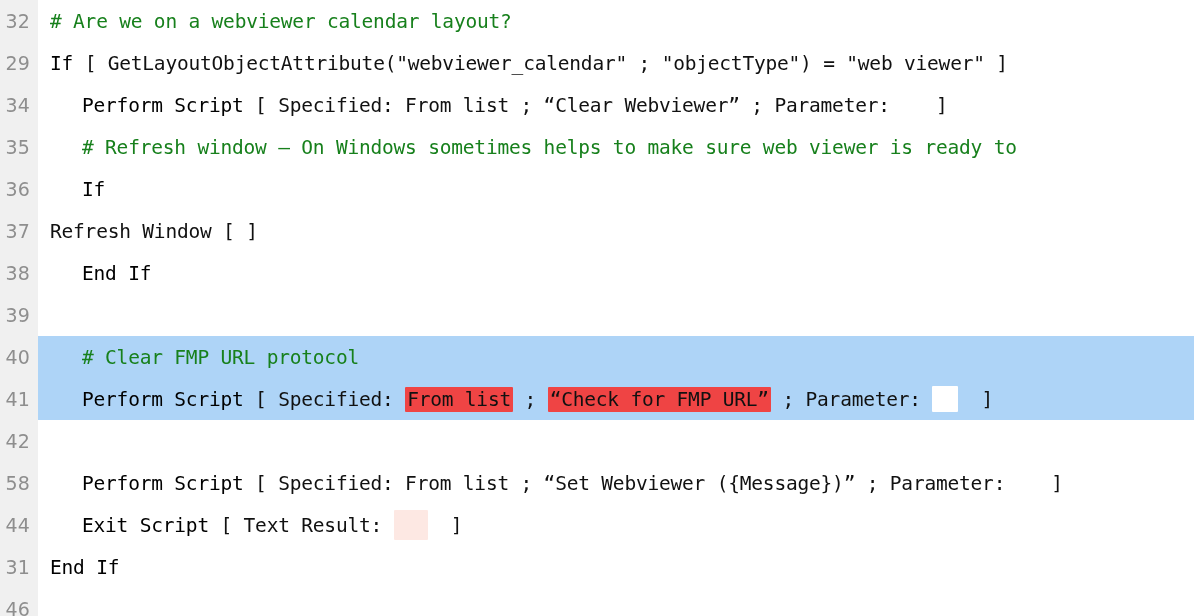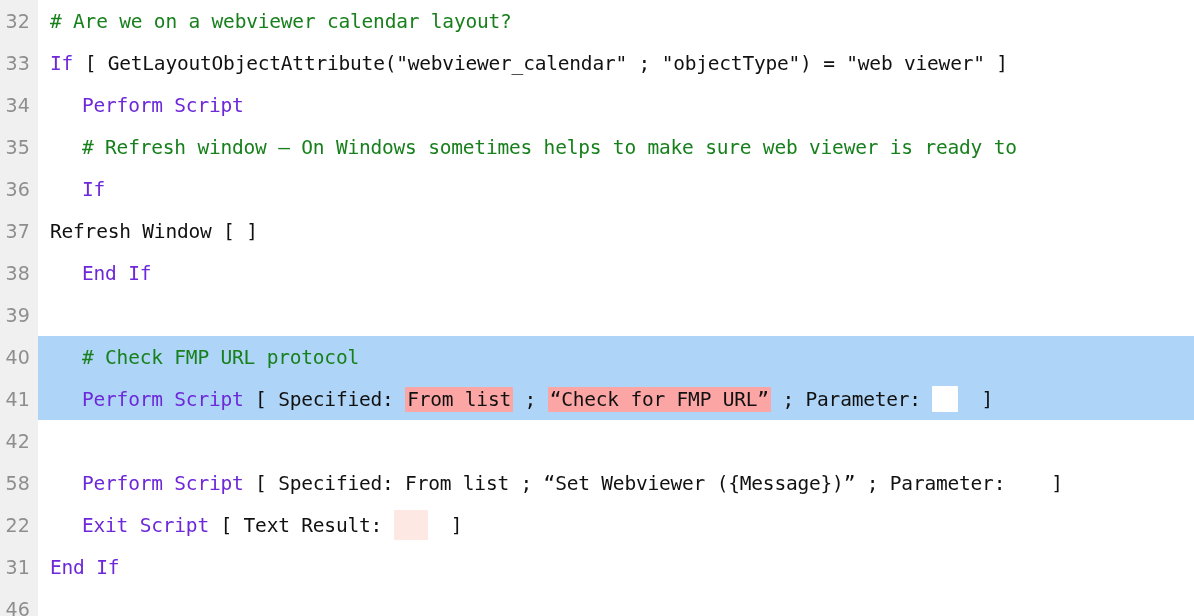--- a/index.html
+++ b/index.html
@@ -77,26 +77,26 @@
     background: #aed4f7;
   }
 
   
   .ind-0 { padding-left: 12px; }
   .ind-1 { padding-left: 44px; }
   .ind-2 { }
 
   
   .tok-comment  { color: #17801c; }
-  .tok-keyword  { color: #6d28d9; }
+  .tok-keyword  { color: #000000; }
   .tok-plain    { color: #111111; }
 
   
   .chip {
-    background: #fca5a5;
+    background: #ef4444;
     padding: 1px 2px;
     border-radius: 1px;
   }
   .chip-empty {
     display: inline-block;
     background: #ffffff;
     width: 26px;
     height: 26px;
     vertical-align: -7px;
     border-radius: 1px;
@@ -110,28 +110,28 @@
     border-radius: 1px;
   }
 </style>
 </head>
 <body>
 
 <div id="script-editor">
   <div class="gutter-bg"></div>
   <div class="code-lines">
       <div class="code-line"><div class="line-number">32</div><div class="line-body ind-0"><span class="tok-comment"># Are we on a webviewer calendar layout?</span></div></div>
-      <div class="code-line"><div class="line-number">33</div><div class="line-body ind-0"><span class="tok-keyword">If</span><span class="tok-plain"> [ GetLayoutObjectAttribute("webviewer_calendar" ; "objectType") = "web viewer" ]</span></div></div>
-      <div class="code-line"><div class="line-number">34</div><div class="line-body ind-1"><span class="tok-keyword">Perform Script</span></div></div>
+      <div class="code-line"><div class="line-number">29</div><div class="line-body ind-0"><span class="tok-keyword">If</span><span class="tok-plain"> [ GetLayoutObjectAttribute("webviewer_calendar" ; "objectType") = "web viewer" ]</span></div></div>
+      <div class="code-line"><div class="line-number">34</div><div class="line-body ind-1"><span class="tok-keyword">Perform Script</span><span class="tok-plain"> [ Specified: From list ; “Clear Webviewer” ; Parameter:    ]</span></div></div>
       <div class="code-line"><div class="line-number">35</div><div class="line-body ind-1"><span class="tok-comment"># Refresh window — On Windows sometimes helps to make sure web viewer is ready to</span></div></div>
       <div class="code-line"><div class="line-number">36</div><div class="line-body ind-1"><span class="tok-keyword">If</span></div></div>
       <div class="code-line"><div class="line-number">37</div><div class="line-body ind-2"><span class="tok-plain">Refresh Window [ ]</span></div></div>
       <div class="code-line"><div class="line-number">38</div><div class="line-body ind-1"><span class="tok-keyword">End If</span></div></div>
       <div class="code-line"><div class="line-number">39</div><div class="line-body ind-0"></div></div>
-      <div class="code-line highlighted"><div class="line-number">40</div><div class="line-body ind-1"><span class="tok-comment"># Check FMP URL protocol</span></div></div>
+      <div class="code-line highlighted"><div class="line-number">40</div><div class="line-body ind-1"><span class="tok-comment"># Clear FMP URL protocol</span></div></div>
       <div class="code-line highlighted"><div class="line-number">41</div><div class="line-body ind-1"><span class="tok-keyword">Perform Script</span><span class="tok-plain"> [ Specified: </span><span class="chip">From list</span><span class="tok-plain"> ; </span><span class="chip">“Check for FMP URL”</span><span class="tok-plain"> ; Parameter: </span><span class="chip-empty"></span><span class="tok-plain">  ]</span></div></div>
       <div class="code-line"><div class="line-number">42</div><div class="line-body ind-0"></div></div>
       <div class="code-line"><div class="line-number">58</div><div class="line-body ind-1"><span class="tok-keyword">Perform Script</span><span class="tok-plain"> [ Specified: From list ; “Set Webviewer ({Message})” ; Parameter:    ]</span></div></div>
-      <div class="code-line"><div class="line-number">22</div><div class="line-body ind-1"><span class="tok-keyword">Exit Script</span><span class="tok-plain"> [ Text Result: </span><span class="chip-pink"></span><span class="tok-plain">  ]</span></div></div>
+      <div class="code-line"><div class="line-number">44</div><div class="line-body ind-1"><span class="tok-keyword">Exit Script</span><span class="tok-plain"> [ Text Result: </span><span class="chip-pink"></span><span class="tok-plain">  ]</span></div></div>
       <div class="code-line"><div class="line-number">31</div><div class="line-body ind-0"><span class="tok-keyword">End If</span></div></div>
       <div class="code-line"><div class="line-number">46</div><div class="line-body ind-0"></div></div>
     </div>
 </div>
 
 </body></html>

